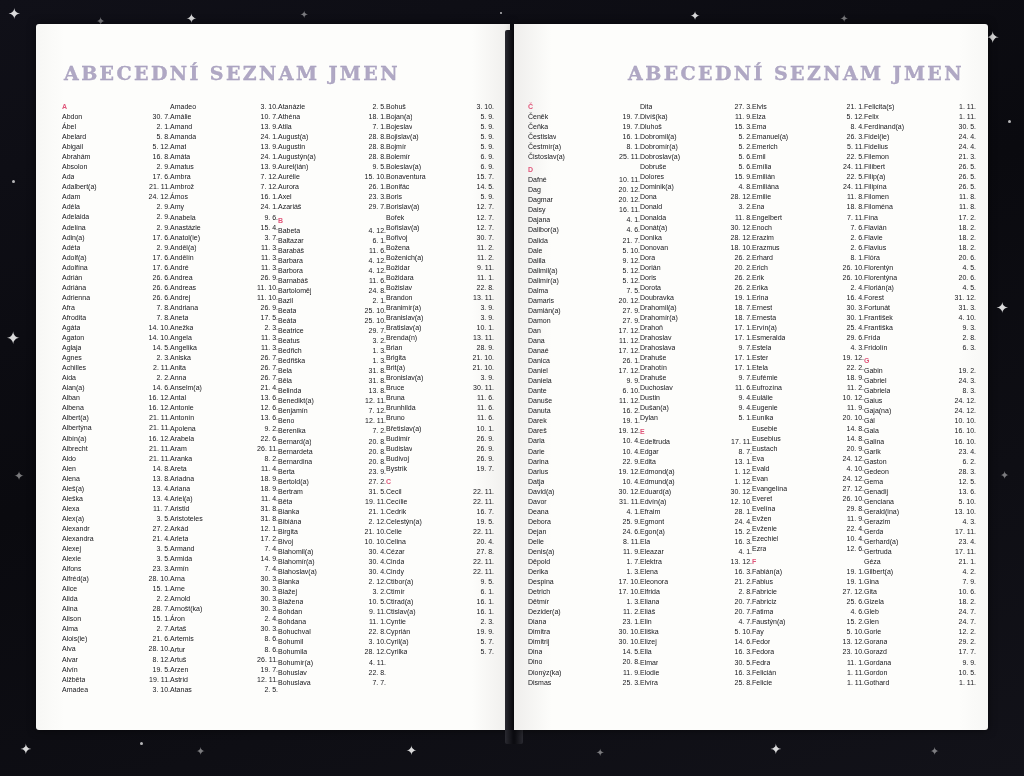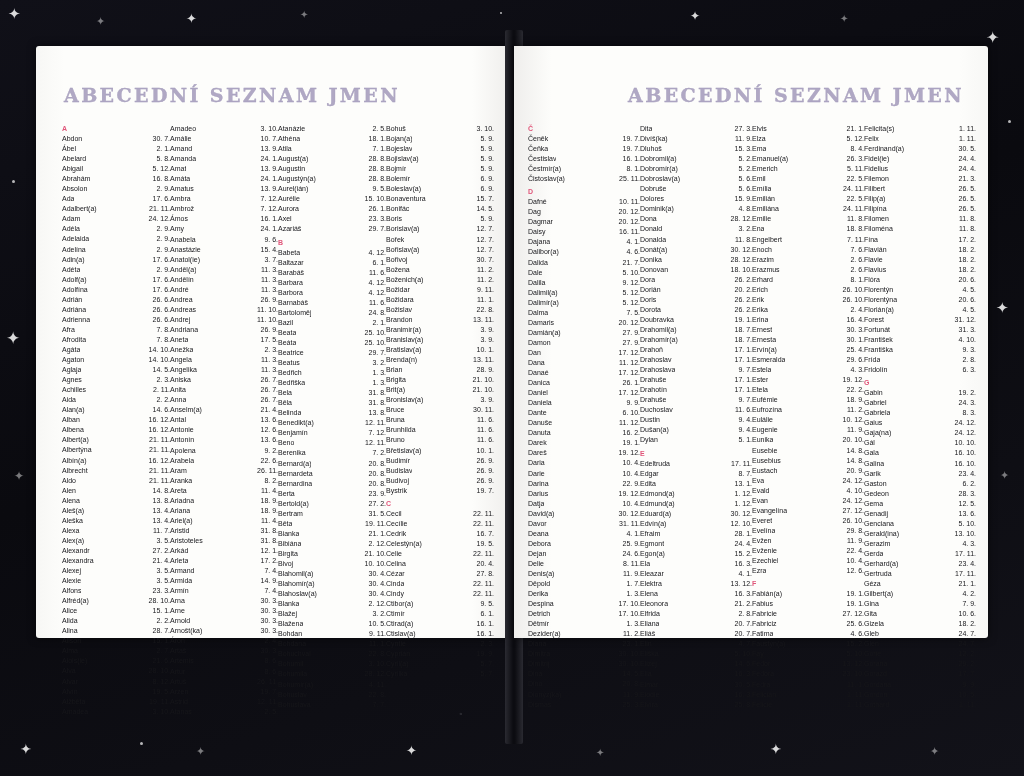--- a/index.html
+++ b/index.html
@@ -21,21 +21,21 @@
       radial-gradient(circle at 93% 40%, rgba(255,255,255,.10) 0 1.2px, transparent 1.6px),
       radial-gradient(circle at 60% 55%, rgba(255,255,255,.06) 0 1.0px, transparent 1.4px),
       linear-gradient(160deg,#101018 0%,#0a0a0f 45%,#121219 100%);
   }
   .star{position:absolute;color:#ffffff;opacity:.85;line-height:1;pointer-events:none;}
   .star.dim{opacity:.45;}
   .dot{position:absolute;border-radius:50%;background:#fff;opacity:.7;}
 
   
   .page{
-    position:absolute;top:46px;height:592px;
+    position:absolute;top:24px;height:706px;
     background:#fdfdfb;
     box-shadow:0 0 8px rgba(0,0,0,.55);
   }
   .page.left{left:36px;width:474px;border-radius:3px 0 0 3px;
     background:linear-gradient(to right,#f7f7f5 0%,#fdfdfb 6%,#fdfdfb 92%,#efeeec 100%);}
   .page.right{left:514px;width:474px;border-radius:0 3px 3px 0;
     background:linear-gradient(to left,#f7f7f5 0%,#fdfdfb 6%,#fdfdfb 92%,#efeeec 100%);}
   .spine{position:absolute;left:505px;top:30px;width:18px;height:714px;
     background:linear-gradient(to right,#2a2a31,#0c0c11 45%,#0c0c11 55%,#2a2a31);
     border-radius:2px;}

